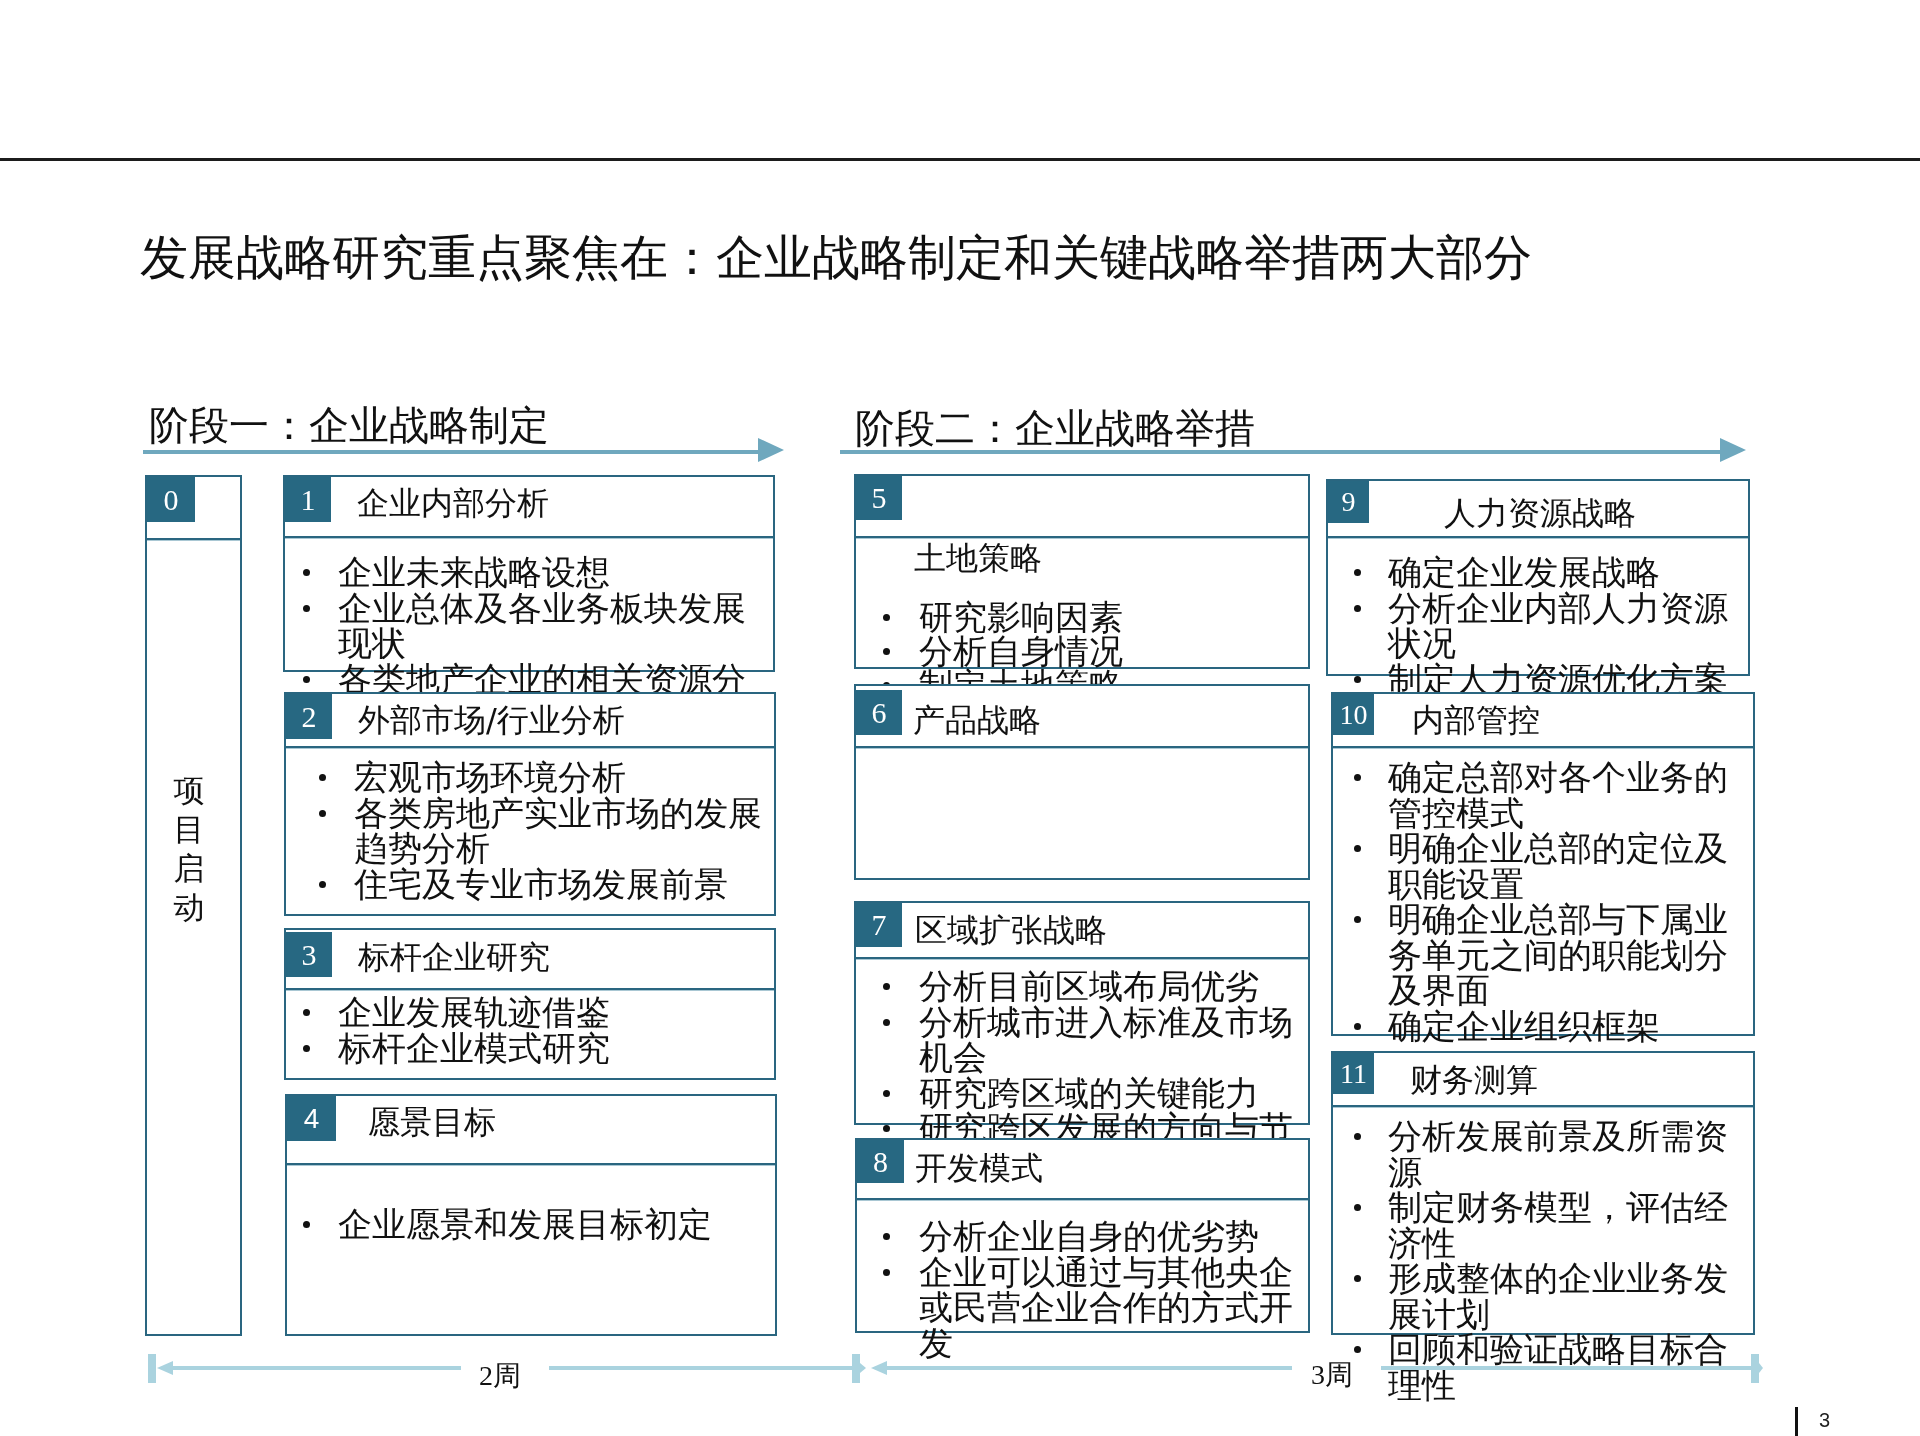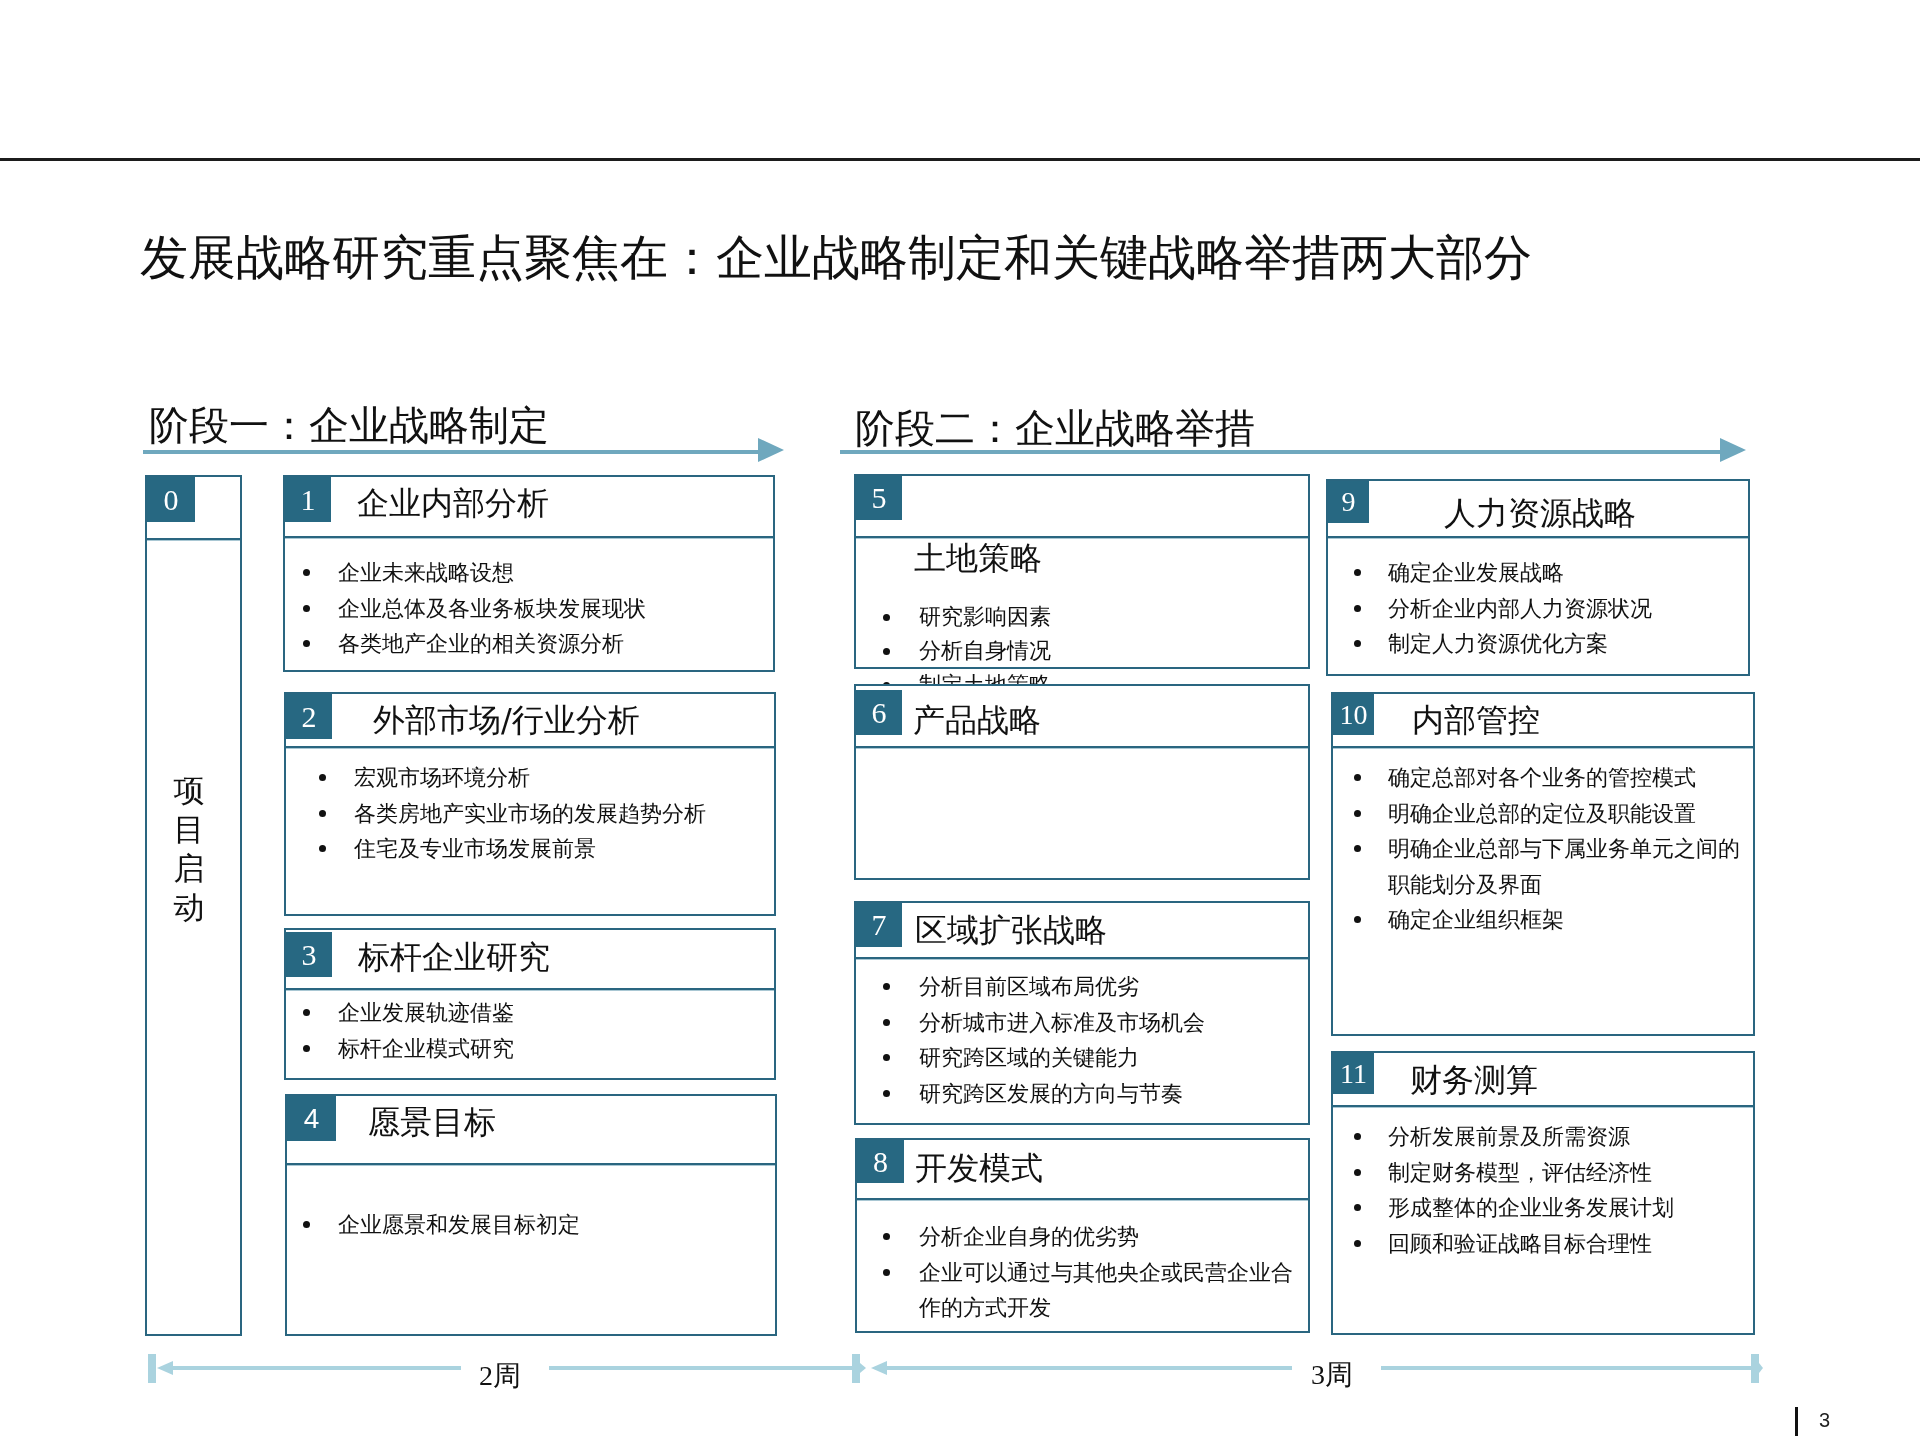--- a/index.html
+++ b/index.html
@@ -11,21 +11,21 @@
   .phase-title { font-size:40px; line-height:46px; white-space:nowrap; color:#111; }
   .arrow-line { height:4px; background:#6FA8BE; }
   .arrow-head-r { width:0; height:0; border-top:12.5px solid transparent; border-bottom:12.5px solid transparent; border-left:26px solid #6FA8BE; }
   .box { position:absolute; box-sizing:border-box; border:2px solid #2A6680; background:#fff; }
   .num { position:absolute; left:0; top:0; background:#276882; color:#fff;
          font-family:"Liberation Serif","DejaVu Serif",serif; font-size:30px; text-align:center; }
   .num.col3 { font-size:28px; }
   .num.sans { font-family:"Liberation Sans","DejaVu Sans",sans-serif; font-size:28px; }
   .box-title { position:absolute; font-size:32px; line-height:40px; white-space:nowrap; color:#111; }
   .divider { position:absolute; left:0; right:0; height:3px; border-top:2px solid #2A6680; box-sizing:border-box; background:#A9C7D3; }
-  ul.bullets { position:absolute; margin:0; padding:0; list-style:none; font-size:22px; line-height:35.5px; color:#111; }
+  ul.bullets { position:absolute; margin:0; padding:0; list-style:none; font-size:34px; line-height:35.5px; color:#111; }
   ul.bullets li { position:relative; }
   ul.bullets .dot { position:absolute; left:5px; top:14px; width:7px; height:7px; border-radius:50%; background:#111; }
   ul.bullets .txt { display:block; }
   .c1 ul.bullets li { padding-left:40px; }
   .c1 ul.bullets .txt { width:420px; }
   .c2 ul.bullets li { padding-left:41px; }
   .c2 ul.bullets .txt { width:385px; }
   .c3 ul.bullets li { padding-left:39px; }
   .c3 ul.bullets .txt { width:362px; }
   .vertical-label { left:173px; top:771px; width:32px; font-size:31px; line-height:39px; text-align:center; word-break:break-all; }
@@ -72,21 +72,21 @@
       </li>
     <li>
         <span class="dot"></span>
         <span class="txt">各类地产企业的相关资源分析</span>
       </li>
   </ul>
 </div>
 
 <div class="box c1" style="left:284px;top:692px;width:492px;height:224px;">
   <div class="num" style="width:46px;height:45px;line-height:45px;">2</div>
-  <div class="box-title" style="left:87px;top:6px;">外部市场/行业分析</div>
+  <div class="box-title" style="left:72px;top:6px;">外部市场/行业分析</div>
   <div class="divider" style="top:52px;"></div>
   <ul class="bullets" style="left:28px;top:66px;">
     <li>
         <span class="dot"></span>
         <span class="txt">宏观市场环境分析</span>
       </li>
     <li>
         <span class="dot"></span>
         <span class="txt">各类房地产实业市场的发展趋势分析</span>
       </li>

